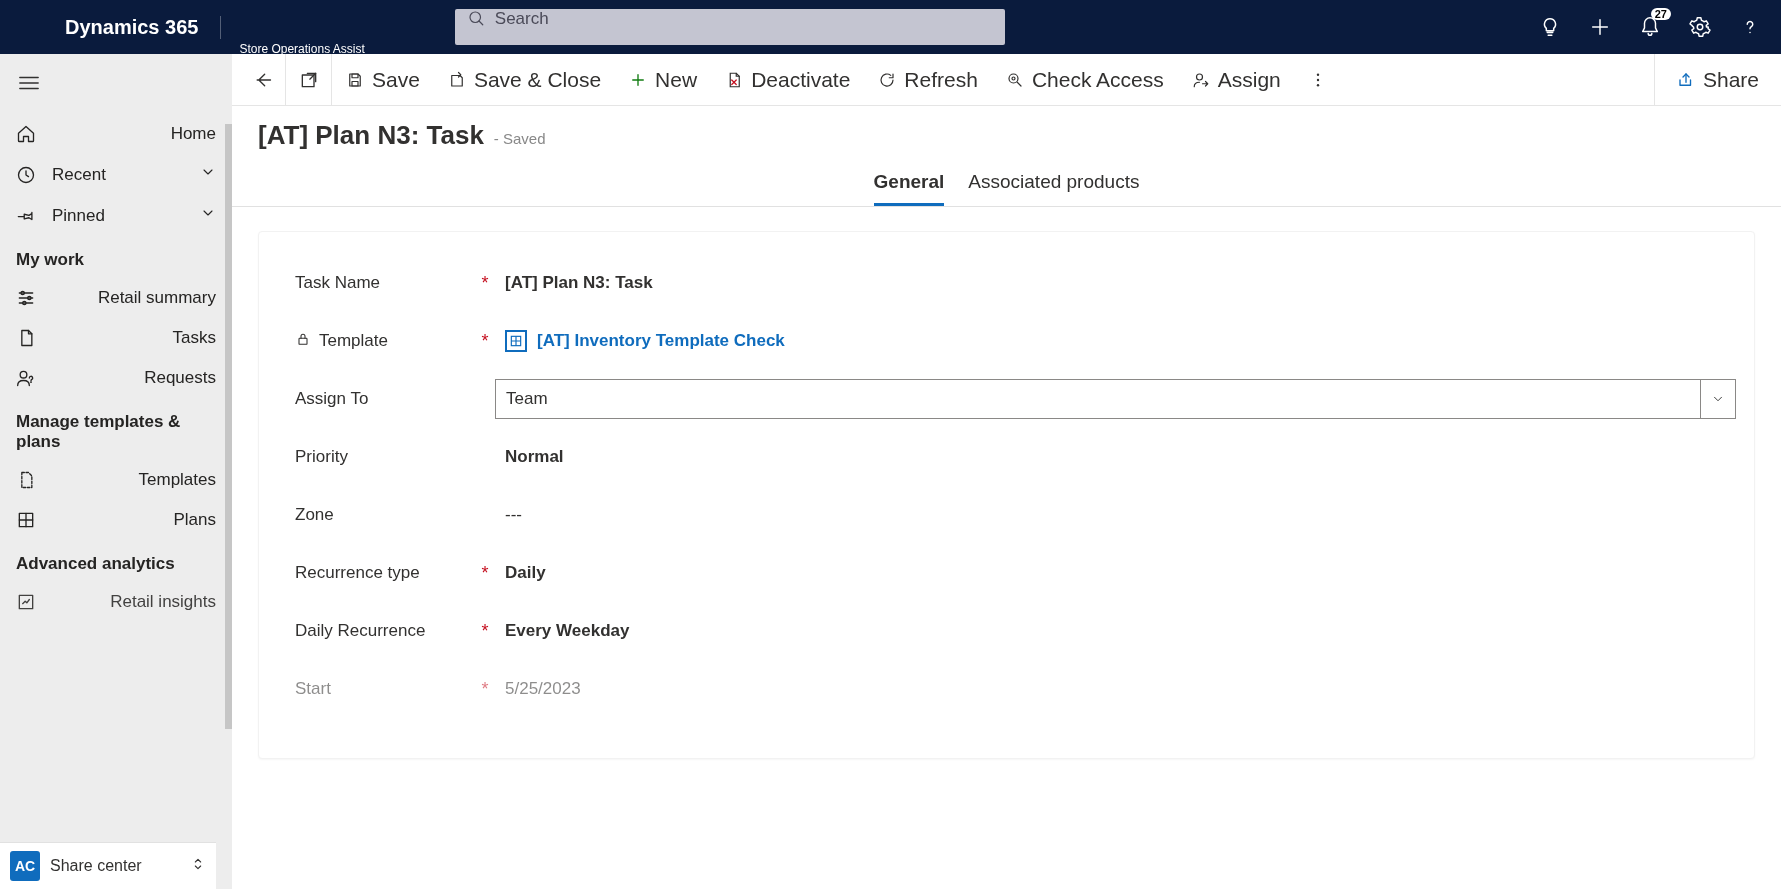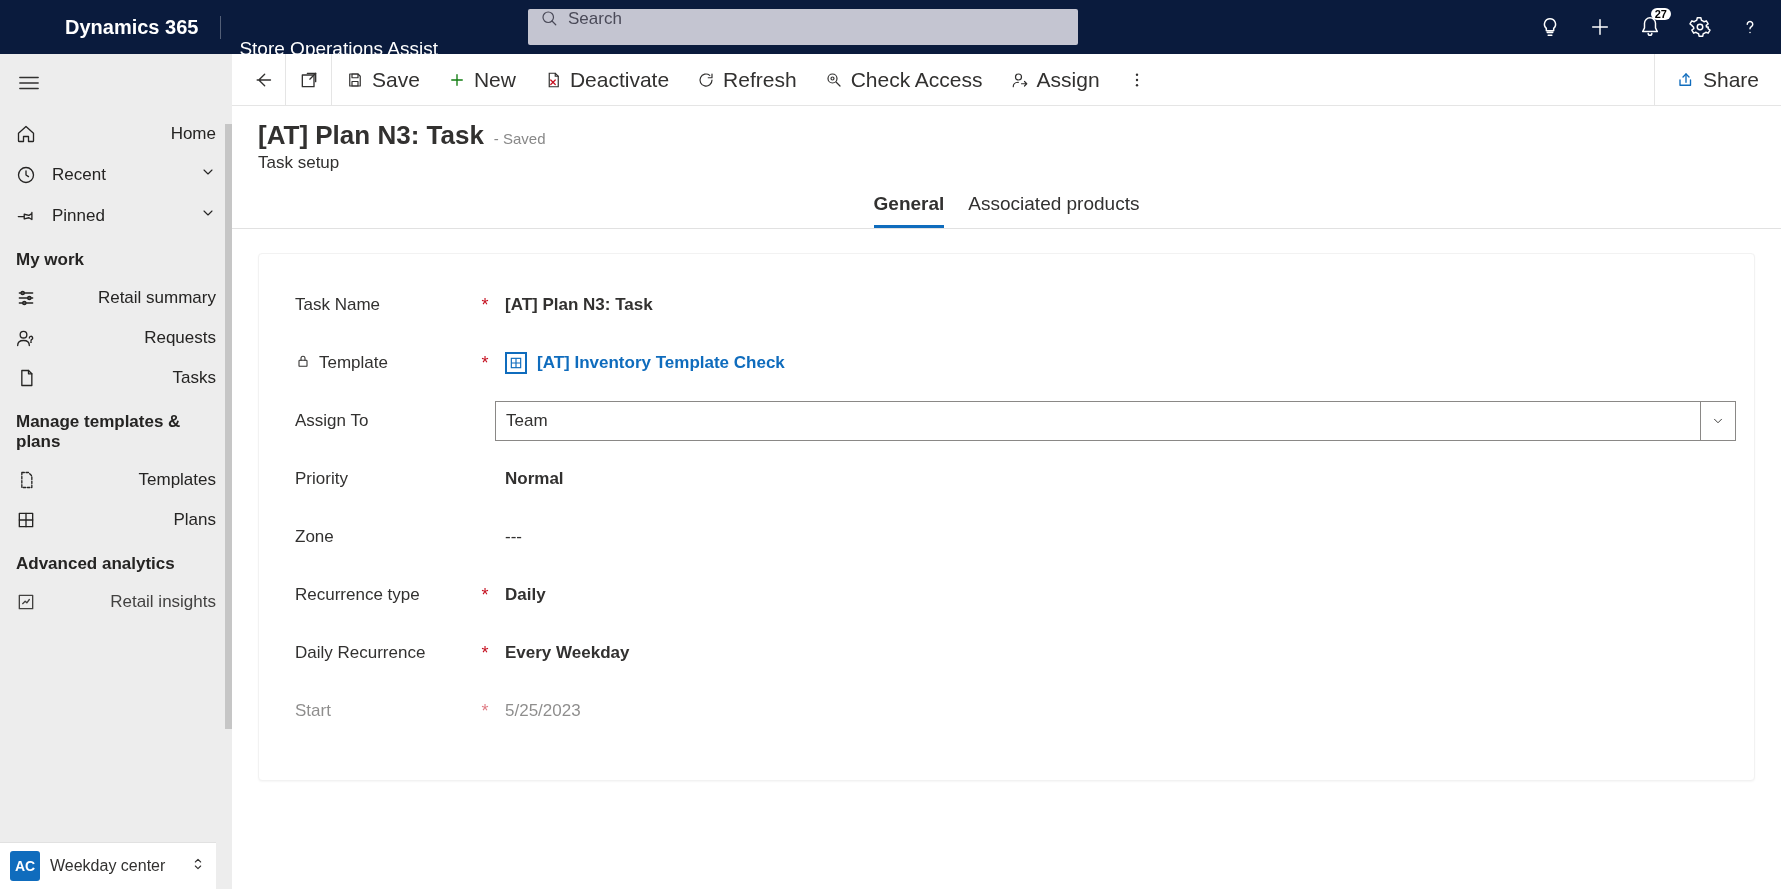--- a/index.html
+++ b/index.html
@@ -8,21 +8,21 @@
   
   .topbar {
     height: 54px;
     background: #0a1b3d;
     display: flex;
     align-items: center;
     color: #fff;
     padding: 0 0 0 65px;
   }
   .topbar-brand { font-size: 20px; font-weight: 600; padding-right: 22px; border-right: 1px solid rgba(255,255,255,0.3); }
-  .topbar-app { font-size: 19px; font-weight: 400; padding-left: 18px; margin-top: 44px; }
+  .topbar-app { font-size: 12px; font-weight: 400; padding-left: 18px; margin-top: 44px; }
   .topbar-search {
     margin-left: 90px;
     width: 550px;
     height: 36px;
     background: #c4c5d1;
     border-radius: 2px;
     display: flex;
     align-items: flex-start;
     padding: 0 12px;
     color: #4a4a58;
@@ -217,34 +217,34 @@
             <line x1="4" y1="12" x2="20" y2="12"></line>
             <line x1="4" y1="18" x2="20" y2="18"></line>
             <circle cx="8" cy="6" r="2"></circle>
             <circle cx="16" cy="12" r="2"></circle>
             <circle cx="10" cy="18" r="2"></circle>
           </svg></span>
       <span>Retail summary</span>
     </div>
     <div class="nav-item">
       <span class="nav-icon"><svg class="stroke" viewBox="0 0 24 24">
+            <path d="M7 3h8l4 4v14H7z"></path>
+            <path d="M15 3v4h4"></path>
+          </svg></span>
+      <span>Tasks</span>
+    </div>
+    <div class="nav-item">
+      <span class="nav-icon"><svg class="stroke" viewBox="0 0 24 24">
             <circle cx="9" cy="8" r="4"></circle>
             <path d="M2 21c0-4 3-6 7-6s7 2 7 6"></path>
             <circle cx="18" cy="17" r="1" fill="currentColor" stroke="none"></circle>
             <path d="M16 12a2 2 0 1 1 3 1.7c-.7.4-1 1-1 1.8"></path>
           </svg></span>
       <span>Requests</span>
     </div>
-    <div class="nav-item">
-      <span class="nav-icon"><svg class="stroke" viewBox="0 0 24 24">
-            <path d="M7 3h8l4 4v14H7z"></path>
-            <path d="M15 3v4h4"></path>
-          </svg></span>
-      <span>Tasks</span>
-    </div>
 
     <div class="nav-section">Manage templates &amp; plans</div>
     <div class="nav-item">
       <span class="nav-icon"><svg class="stroke" viewBox="0 0 24 24" stroke-dasharray="3 2">
             <path d="M7 3h8l4 4v14H7z"></path>
           </svg></span>
       <span>Templates</span>
     </div>
     <div class="nav-item">
       <span class="nav-icon"><svg class="stroke" viewBox="0 0 24 24">
@@ -261,21 +261,21 @@
             <rect x="4" y="4" width="16" height="16"></rect>
             <path d="M8 14l3-3 2 2 3-4"></path>
           </svg></span>
       <span>Retail insights</span>
     </div>
 
     <div class="sidebar-scroll-track"></div>
 
     <div class="action-center">
       <div class="ac-badge">AC</div>
-      <div class="ac-label">Weekday center</div>
+      <div class="ac-label">Share center</div>
       <div class="ac-updown"><svg class="stroke" viewBox="0 0 24 24" width="16" height="16">
             <path d="M8 9l4-4 4 4M8 15l4 4 4-4"></path>
           </svg></div>
     </div>
   </div>
 
   <div class="main">
 
     <div class="cmdbar">
       <div class="cmdbar-left">
@@ -292,20 +292,27 @@
             </svg>
         </div>
       </div>
       <div class="cmd-btn">
         <svg class="stroke" viewBox="0 0 24 24">
             <path d="M5 4h11l3 3v13H5z"></path>
             <rect x="8" y="4" width="8" height="5"></rect>
             <rect x="8" y="14" width="8" height="6"></rect>
           </svg>
         <span>Save</span>
+      </div>
+      <div class="cmd-btn">
+        <svg class="stroke" viewBox="0 0 24 24">
+            <path d="M5 6h11l3 3v11H5z"></path>
+            <path d="M14 2l3 3-3 3"></path>
+          </svg>
+        <span>Save &amp; Close</span>
       </div>
       <div class="cmd-btn">
         <svg viewBox="0 0 24 24" style="stroke:#107c10;stroke-width:1.8;fill:none;stroke-linecap:round">
             <line x1="12" y1="5" x2="12" y2="19"></line>
             <line x1="5" y1="12" x2="19" y2="12"></line>
           </svg>
         <span>New</span>
       </div>
       <div class="cmd-btn">
         <svg viewBox="0 0 24 24" style="fill:none;stroke-width:1.6;stroke-linecap:round">
@@ -356,21 +363,20 @@
           <span>Share</span>
         </div>
       </div>
     </div>
 
     <div class="rec-header">
       <div class="rec-title-row">
         <span class="rec-title">[AT] Plan N3: Task</span>
         <span class="rec-saved">- Saved</span>
       </div>
-      <div class="rec-subtitle">Task setup</div>
     </div>
 
     <div class="tabs">
       <div class="tab active">General</div>
       <div class="tab">Associated products</div>
     </div>
 
     <div class="form-wrap">
       <div class="form-card">
 

